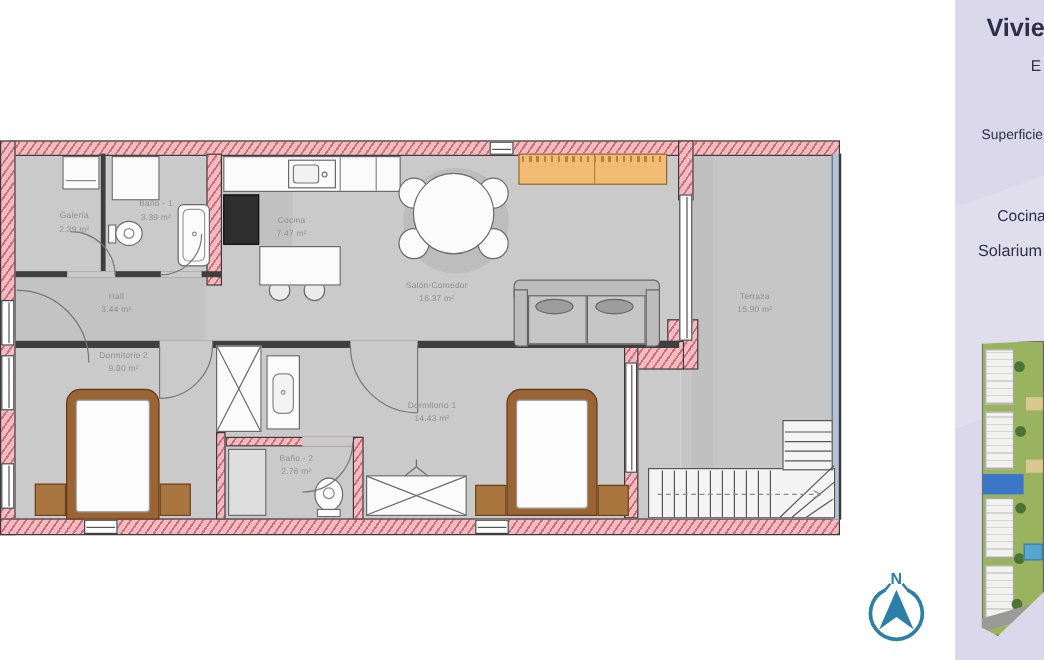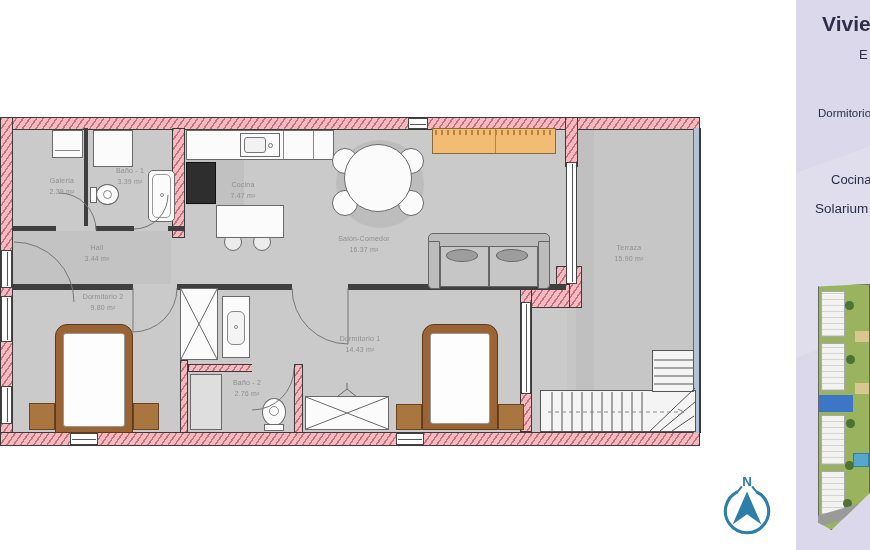--- a/index.html
+++ b/index.html
@@ -292,21 +292,21 @@
       <line x1="21" y1="19" x2="25" y2="14" stroke="#2b7fa9" stroke-width="2"></line>
       <line x1="39" y1="19" x2="35" y2="14" stroke="#2b7fa9" stroke-width="2"></line>
       <path d="M 38.9 19 A 21 21 0 1 1 21.1 19" fill="none" stroke="#2b7fa9" stroke-width="3"></path>
       <polygon points="30,19 44,51 30,41 16,51" fill="#2b7fa9"></polygon>
     </svg>
   </div>
 
   <div class="panel">
     <div class="t p-title">Vivien</div>
     <div class="t p-sub">E</div>
-    <div class="t p-sup">Dormitorio</div>
+    <div class="t p-sup">Superficie</div>
     <div class="t p-ter">Cocina</div>
     <div class="t p-sol">Solarium</div>
   </div>
 
   <div class="siteplan">
     <div class="bldg" style="top:6px;height:46px;"></div>
     <div class="bldg" style="top:58px;height:48px;"></div>
     <div class="bldg" style="top:130px;height:50px;"></div>
     <div class="bldg" style="top:186px;height:50px;"></div>
     <div class="tree" style="left:26px;top:16px;"></div>

